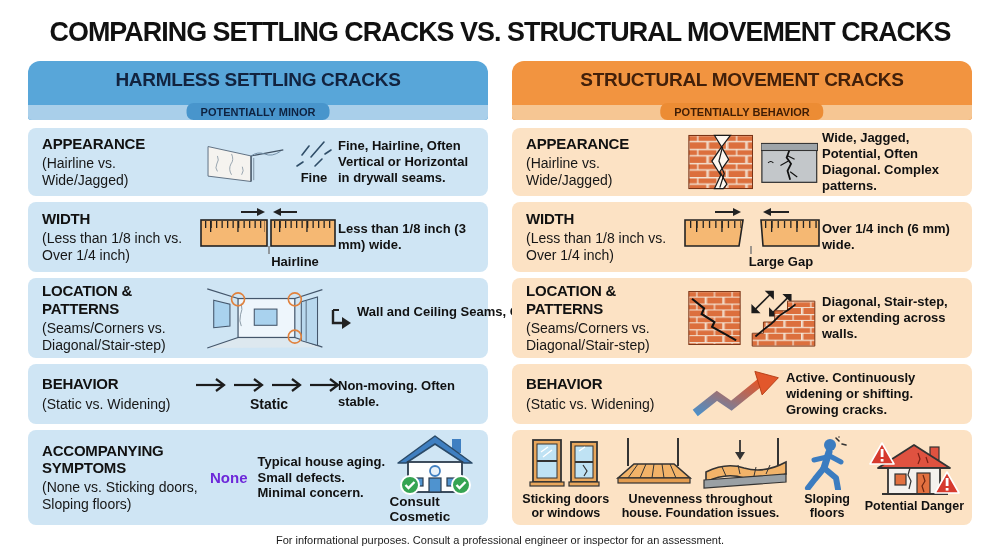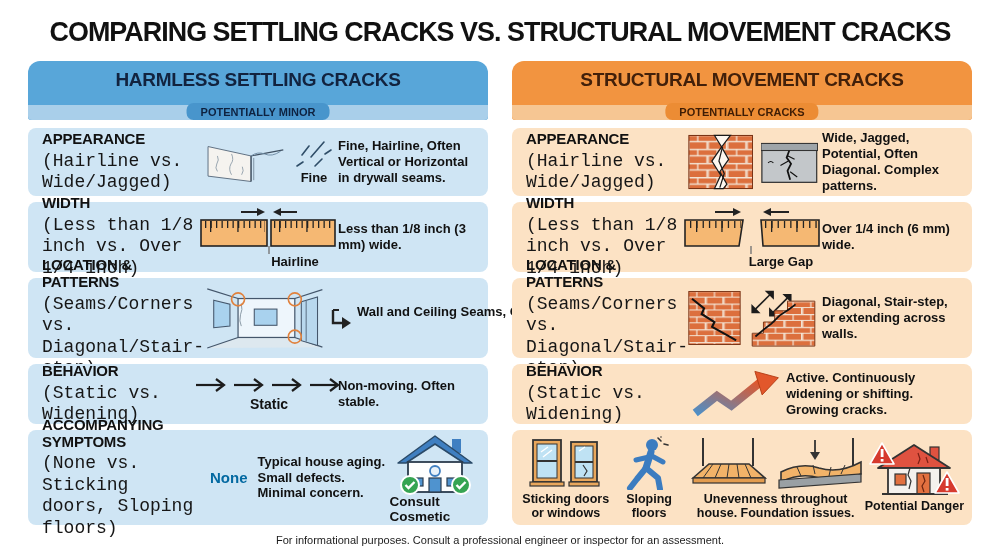--- a/index.html
+++ b/index.html
@@ -28,32 +28,32 @@
   .right .badge { background:#ec8c34; color:#3f1d05; }
 
   .rows { display:flex; flex-direction:column; gap:6px; margin-top:8px; }
   .row { border-radius:8px; display:flex; align-items:center; padding:4px 8px 4px 14px; gap:4px; }
   .left  .row { background:#cfe5f4; }
   .right .row { background:#fce2c4; }
   .r1 { height:68px; } .r2 { height:70px; } .r3 { height:80px; } .r4 { height:60px; } .r5 { height:95px; }
 
   .row-label { width:158px; flex-shrink:0; color:#111; }
   .row-label h3 { font-size:15px; line-height:1.15; letter-spacing:-0.2px; }
-  .row-label .sub { font-size:18px; line-height:1.2; margin-top:3px; color:#161616;font-family:Liberation Mono, monospace; }
+  .row-label .sub { font-size:14px; line-height:1.2; margin-top:3px; color:#161616; }
 
   .row-art { flex:1; display:flex; align-items:center; justify-content:center; gap:8px; min-width:0; }
   .fig { display:flex; flex-direction:column; align-items:center; }
   .fig-caption { font-size:13px; font-weight:bold; color:#111; line-height:1.1; }
 
   .row-desc { width:142px; flex-shrink:0; font-size:13px; font-weight:bold; color:#111; line-height:1.22; }
   .desc-wrap { display:flex; align-items:flex-start; gap:5px; width:152px; flex-shrink:0; }
   .desc-wrap .row-desc { width:auto; }
   .w175 { width:178px; }
 
-  .none-label { font-size:15px; font-weight:bold; color:#0369a1; flex-shrink:0; padding:0 6px; }
+  .none-label { font-size:15px; font-weight:bold; color:#6d28d9; flex-shrink:0; padding:0 6px; }
 
   .symptoms { display:flex; width:100%; justify-content:space-between; align-items:center; padding:2px 2px 0; }
   .symptom { display:flex; flex-direction:column; align-items:center; gap:3px; text-align:center; }
   .symptom .icon-box { height:54px; display:flex; align-items:flex-end; justify-content:center; }
   .symptom .fig-caption { font-size:12.5px; }
   .s1 { width:112px; } .s2 { width:92px; } .s3 { width:190px; } .s4 { width:112px; }
 
   .footer-note { text-align:center; font-size:11px; color:#1c1c1c; margin-top:9px; }
   svg { display:block; }
 </style>
@@ -229,21 +229,21 @@
             <span class="fig-caption" style="font-size:13.5px">Consult Cosmetic</span>
           </div>
         </div>
       </div>
     </div>
 
     <div class="column right">
       <div class="col-header">
         <h2>STRUCTURAL MOVEMENT CRACKS</h2>
         <div class="strip"></div>
-        <div class="badge">POTENTIALLY CRACKS</div>
+        <div class="badge">POTENTIALLY BEHAVIOR</div>
       </div>
 
       <div class="rows">
 
         <div class="row r1">
           <div class="row-label">
             <h3>APPEARANCE</h3>
             <div class="sub">(Hairline vs. Wide/Jagged)</div>
           </div>
           <div class="row-art">
@@ -344,52 +344,52 @@
                   <rect x="46" y="8" width="18" height="32" fill="#bfe2f4" stroke="#333" stroke-width="1"></rect>
                   <line x1="46" y1="24" x2="64" y2="24" stroke="#333" stroke-width="2"></line>
                   <path d="M50,13 l6,-4" stroke="#fff" stroke-width="1.4"></path>
                   <path d="M54,27 l4,6 l-3,5" fill="none" stroke="#333" stroke-width="1.2"></path>
                   <rect x="40" y="44" width="30" height="4" fill="#e9a75c" stroke="#333" stroke-width="1.2"></rect>
                 </svg>
               </div>
               <span class="fig-caption">Sticking doors or windows</span>
             </div>
 
-            <div class="symptom s2">
-              <div class="icon-box">
-                <svg width="48" height="54" viewBox="0 0 48 54">
-                  <path d="M33,2 l3,3 M39,8 l4,1 M36,1 l0,0" stroke="#333" stroke-width="1.6" stroke-linecap="round"></path>
-                  <circle cx="27" cy="9" r="6" fill="#3b7cc0"></circle>
-                  <path d="M26,16 L21,32" stroke="#3b7cc0" stroke-width="7" stroke-linecap="round"></path>
-                  <path d="M25,19 L38,26" stroke="#3b7cc0" stroke-width="5" stroke-linecap="round"></path>
-                  <path d="M24,21 L11,24" stroke="#3b7cc0" stroke-width="5" stroke-linecap="round"></path>
-                  <path d="M21,32 L33,42 L35,53" fill="none" stroke="#3b7cc0" stroke-width="6" stroke-linecap="round" stroke-linejoin="round"></path>
-                  <path d="M21,32 L12,43 L5,52" fill="none" stroke="#3b7cc0" stroke-width="6" stroke-linecap="round" stroke-linejoin="round"></path>
-                </svg>
-              </div>
-              <span class="fig-caption">Sloping floors</span>
-            </div>
-
             <div class="symptom s3">
               <div class="icon-box">
                 <svg width="178" height="54" viewBox="0 0 178 54">
                   <line x1="16" y1="2" x2="16" y2="30" stroke="#333" stroke-width="2"></line>
                   <line x1="66" y1="2" x2="66" y2="30" stroke="#333" stroke-width="2"></line>
                   <polygon points="6,42 22,28 62,28 78,42" fill="#f2b369" stroke="#333" stroke-width="1.6"></polygon>
                   <path d="M26,28 L16,42 M34,28 L28,42 M42,28 L40,42 M50,28 L52,42 M58,28 L64,42" stroke="#333" stroke-width="1"></path>
                   <rect x="6" y="42" width="72" height="5" fill="#e39c4f" stroke="#333" stroke-width="1.2"></rect>
                   <line x1="166" y1="2" x2="166" y2="30" stroke="#333" stroke-width="2"></line>
                   <line x1="128" y1="4" x2="128" y2="18" stroke="#333" stroke-width="1.8"></line>
                   <polygon points="123,16 133,16 128,24" fill="#333"></polygon>
                   <path d="M94,36 q20,-10 38,-4 q20,6 42,-6 L174,38 q-22,10 -42,4 q-18,-6 -38,4 Z" fill="#f2b369" stroke="#333" stroke-width="1.6"></path>
                   <path d="M110,31 l4,9 M126,29 l2,9 M144,31 l-2,9 M158,29 l-4,9" stroke="#333" stroke-width="1"></path>
                   <polygon points="92,44 174,38 174,46 92,52" fill="#9aa0a4" stroke="#333" stroke-width="1.2"></polygon>
                 </svg>
               </div>
               <span class="fig-caption">Unevenness throughout house. Foundation issues.</span>
+            </div>
+
+            <div class="symptom s2">
+              <div class="icon-box">
+                <svg width="48" height="54" viewBox="0 0 48 54">
+                  <path d="M33,2 l3,3 M39,8 l4,1 M36,1 l0,0" stroke="#333" stroke-width="1.6" stroke-linecap="round"></path>
+                  <circle cx="27" cy="9" r="6" fill="#3b7cc0"></circle>
+                  <path d="M26,16 L21,32" stroke="#3b7cc0" stroke-width="7" stroke-linecap="round"></path>
+                  <path d="M25,19 L38,26" stroke="#3b7cc0" stroke-width="5" stroke-linecap="round"></path>
+                  <path d="M24,21 L11,24" stroke="#3b7cc0" stroke-width="5" stroke-linecap="round"></path>
+                  <path d="M21,32 L33,42 L35,53" fill="none" stroke="#3b7cc0" stroke-width="6" stroke-linecap="round" stroke-linejoin="round"></path>
+                  <path d="M21,32 L12,43 L5,52" fill="none" stroke="#3b7cc0" stroke-width="6" stroke-linecap="round" stroke-linejoin="round"></path>
+                </svg>
+              </div>
+              <span class="fig-caption">Sloping floors</span>
             </div>
 
             <div class="symptom s4">
               <div class="icon-box">
                 <svg width="92" height="56" viewBox="0 0 92 56">
                   <rect x="62" y="6" width="9" height="13" fill="#df5240" stroke="#333" stroke-width="1.2"></rect>
                   <polygon points="10,27 46,4 82,27" fill="#df5240" stroke="#333" stroke-width="1.8" stroke-linejoin="round"></polygon>
                   <path d="M50,12 l2,6 l-2,5 M58,16 l2,6" fill="none" stroke="#7c1f14" stroke-width="1.2"></path>
                   <rect x="20" y="27" width="52" height="26" fill="#f4f1ed" stroke="#333" stroke-width="1.8"></rect>
                   <rect x="27" y="33" width="11" height="11" fill="#e2703f" stroke="#333" stroke-width="1.2"></rect>

